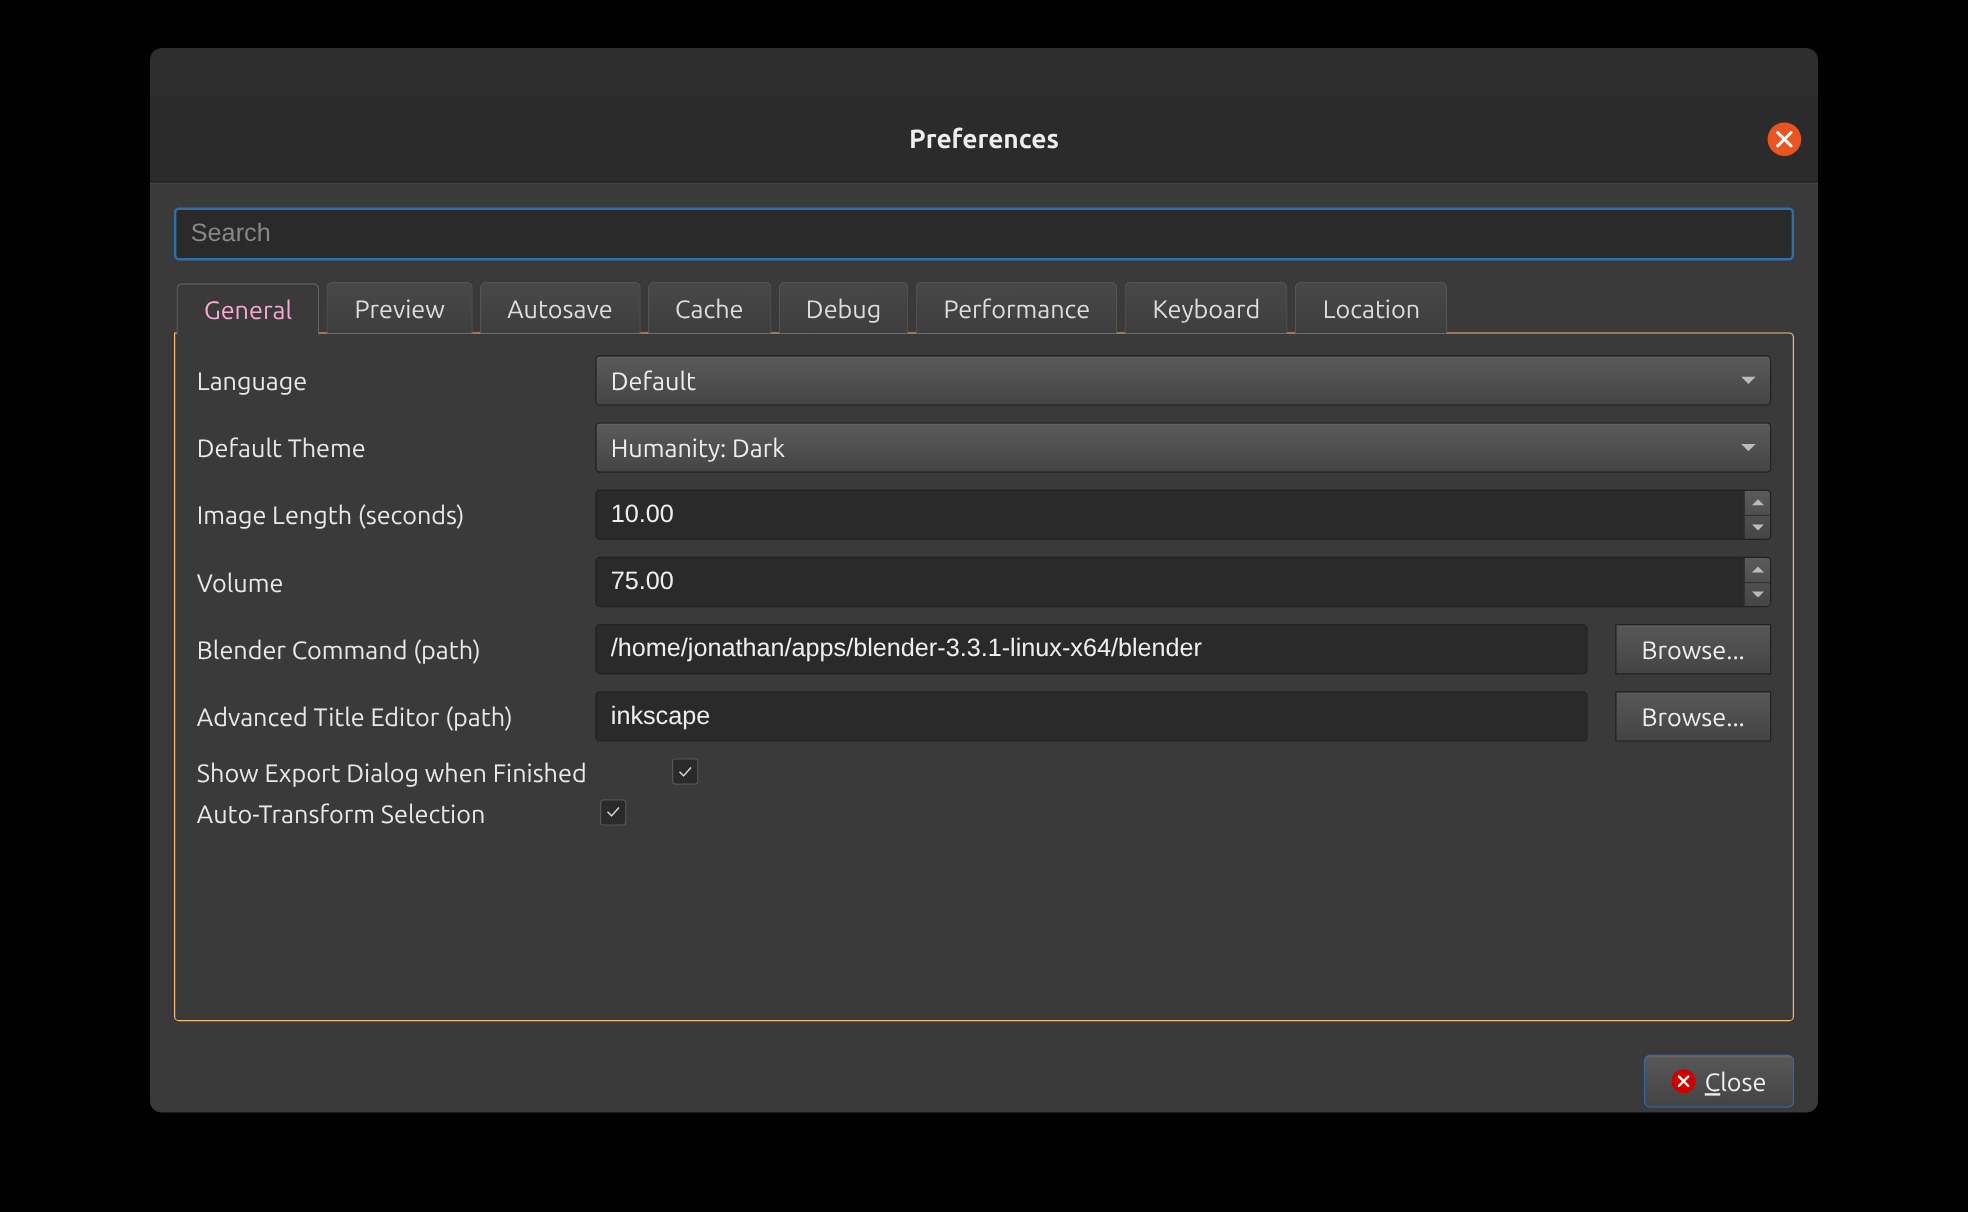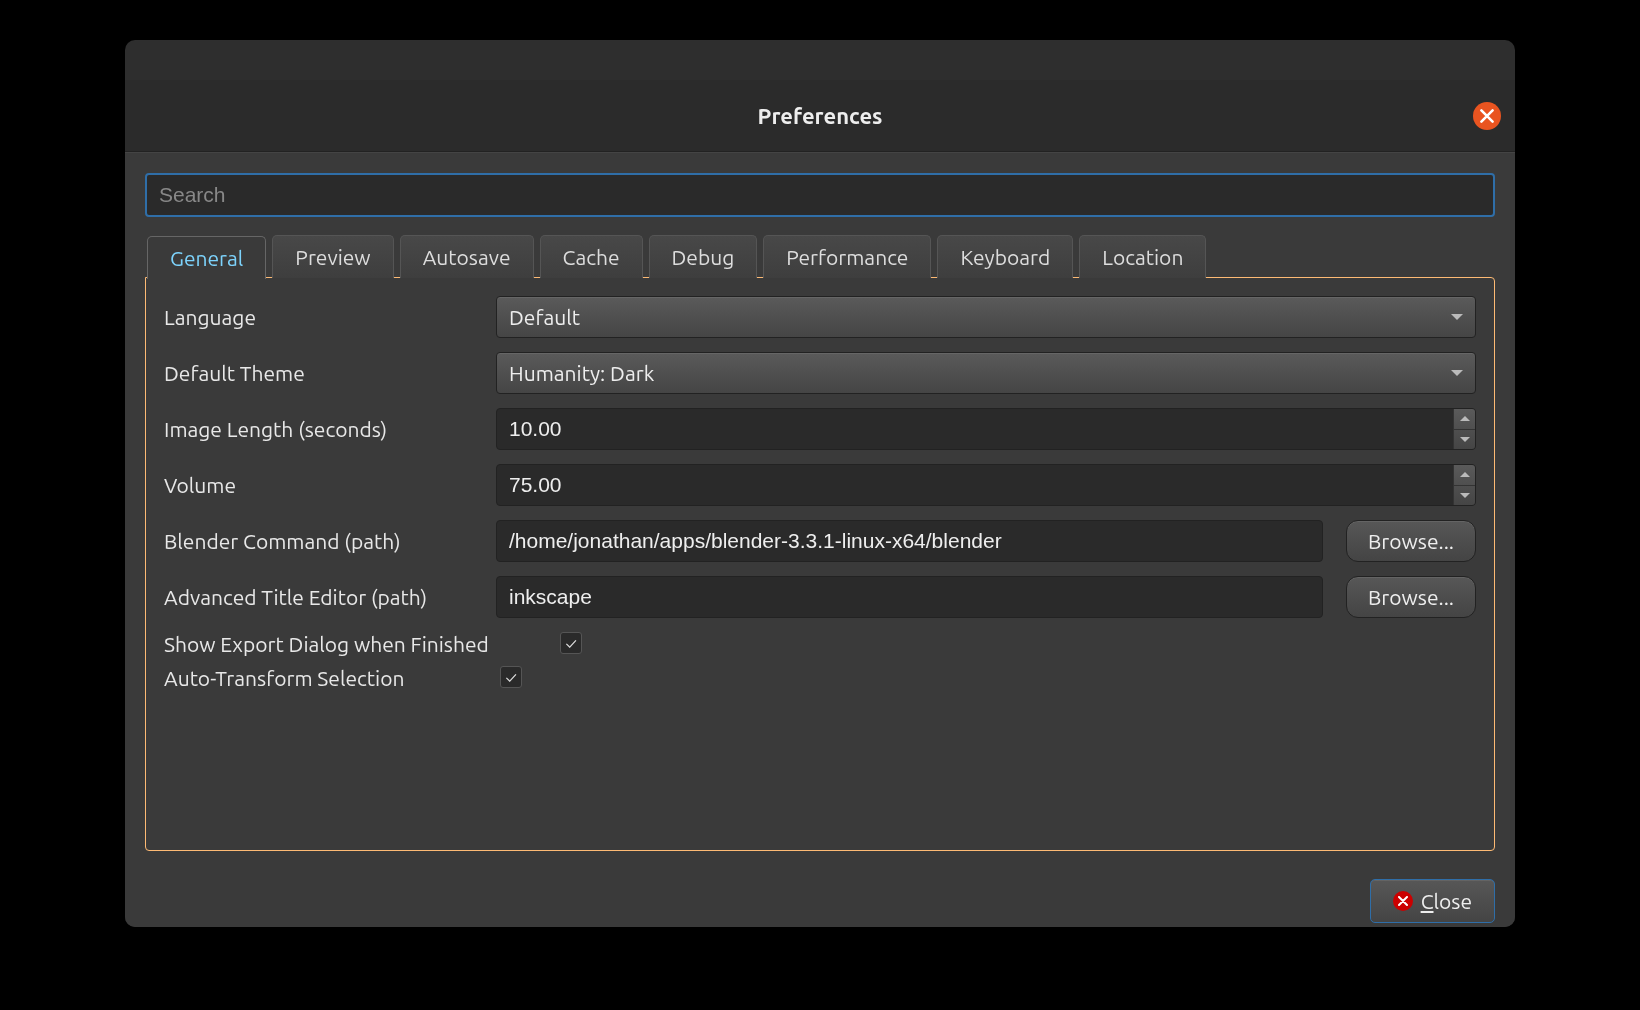--- a/index.html
+++ b/index.html
@@ -82,21 +82,21 @@
     padding: 9px 22px;
     color: #ddd;
     cursor: pointer;
     font-size: 21px;
   }
   .tab.active {
     background: #3a3a3a;
     position: relative;
     top: 1px;
     border-color: #666;
-    color: #7dd3fc;
+    color: #f9a8d4;
   }
   .panel {
     border: 1px solid #fdba74;
     border-radius: 0 4px 4px 4px;
     background: #3a3a3a;
     padding: 18px 18px 150px 18px;
     margin-top: -1px;
   }
   .row {
     display: flex;
@@ -179,21 +179,21 @@
     border: 1px solid #222;
     border-radius: 4px;
     padding: 8px 12px;
     color: #eee;
     font-size: 21px;
     outline: none;
   }
   .browse-btn {
     background: linear-gradient(#575757, #444);
     border: 1px solid #222;
-    border-radius: 12px;
+    border-radius: 1px;
     padding: 8px 8px;
     color: #eee;
     font-size: 21px;
     cursor: pointer;
     min-width: 130px;
     text-align: center;
     box-shadow: inset 0 1px 0 rgba(255,255,255,0.08);
     margin-left: 11px;
   }
   .check-row {

